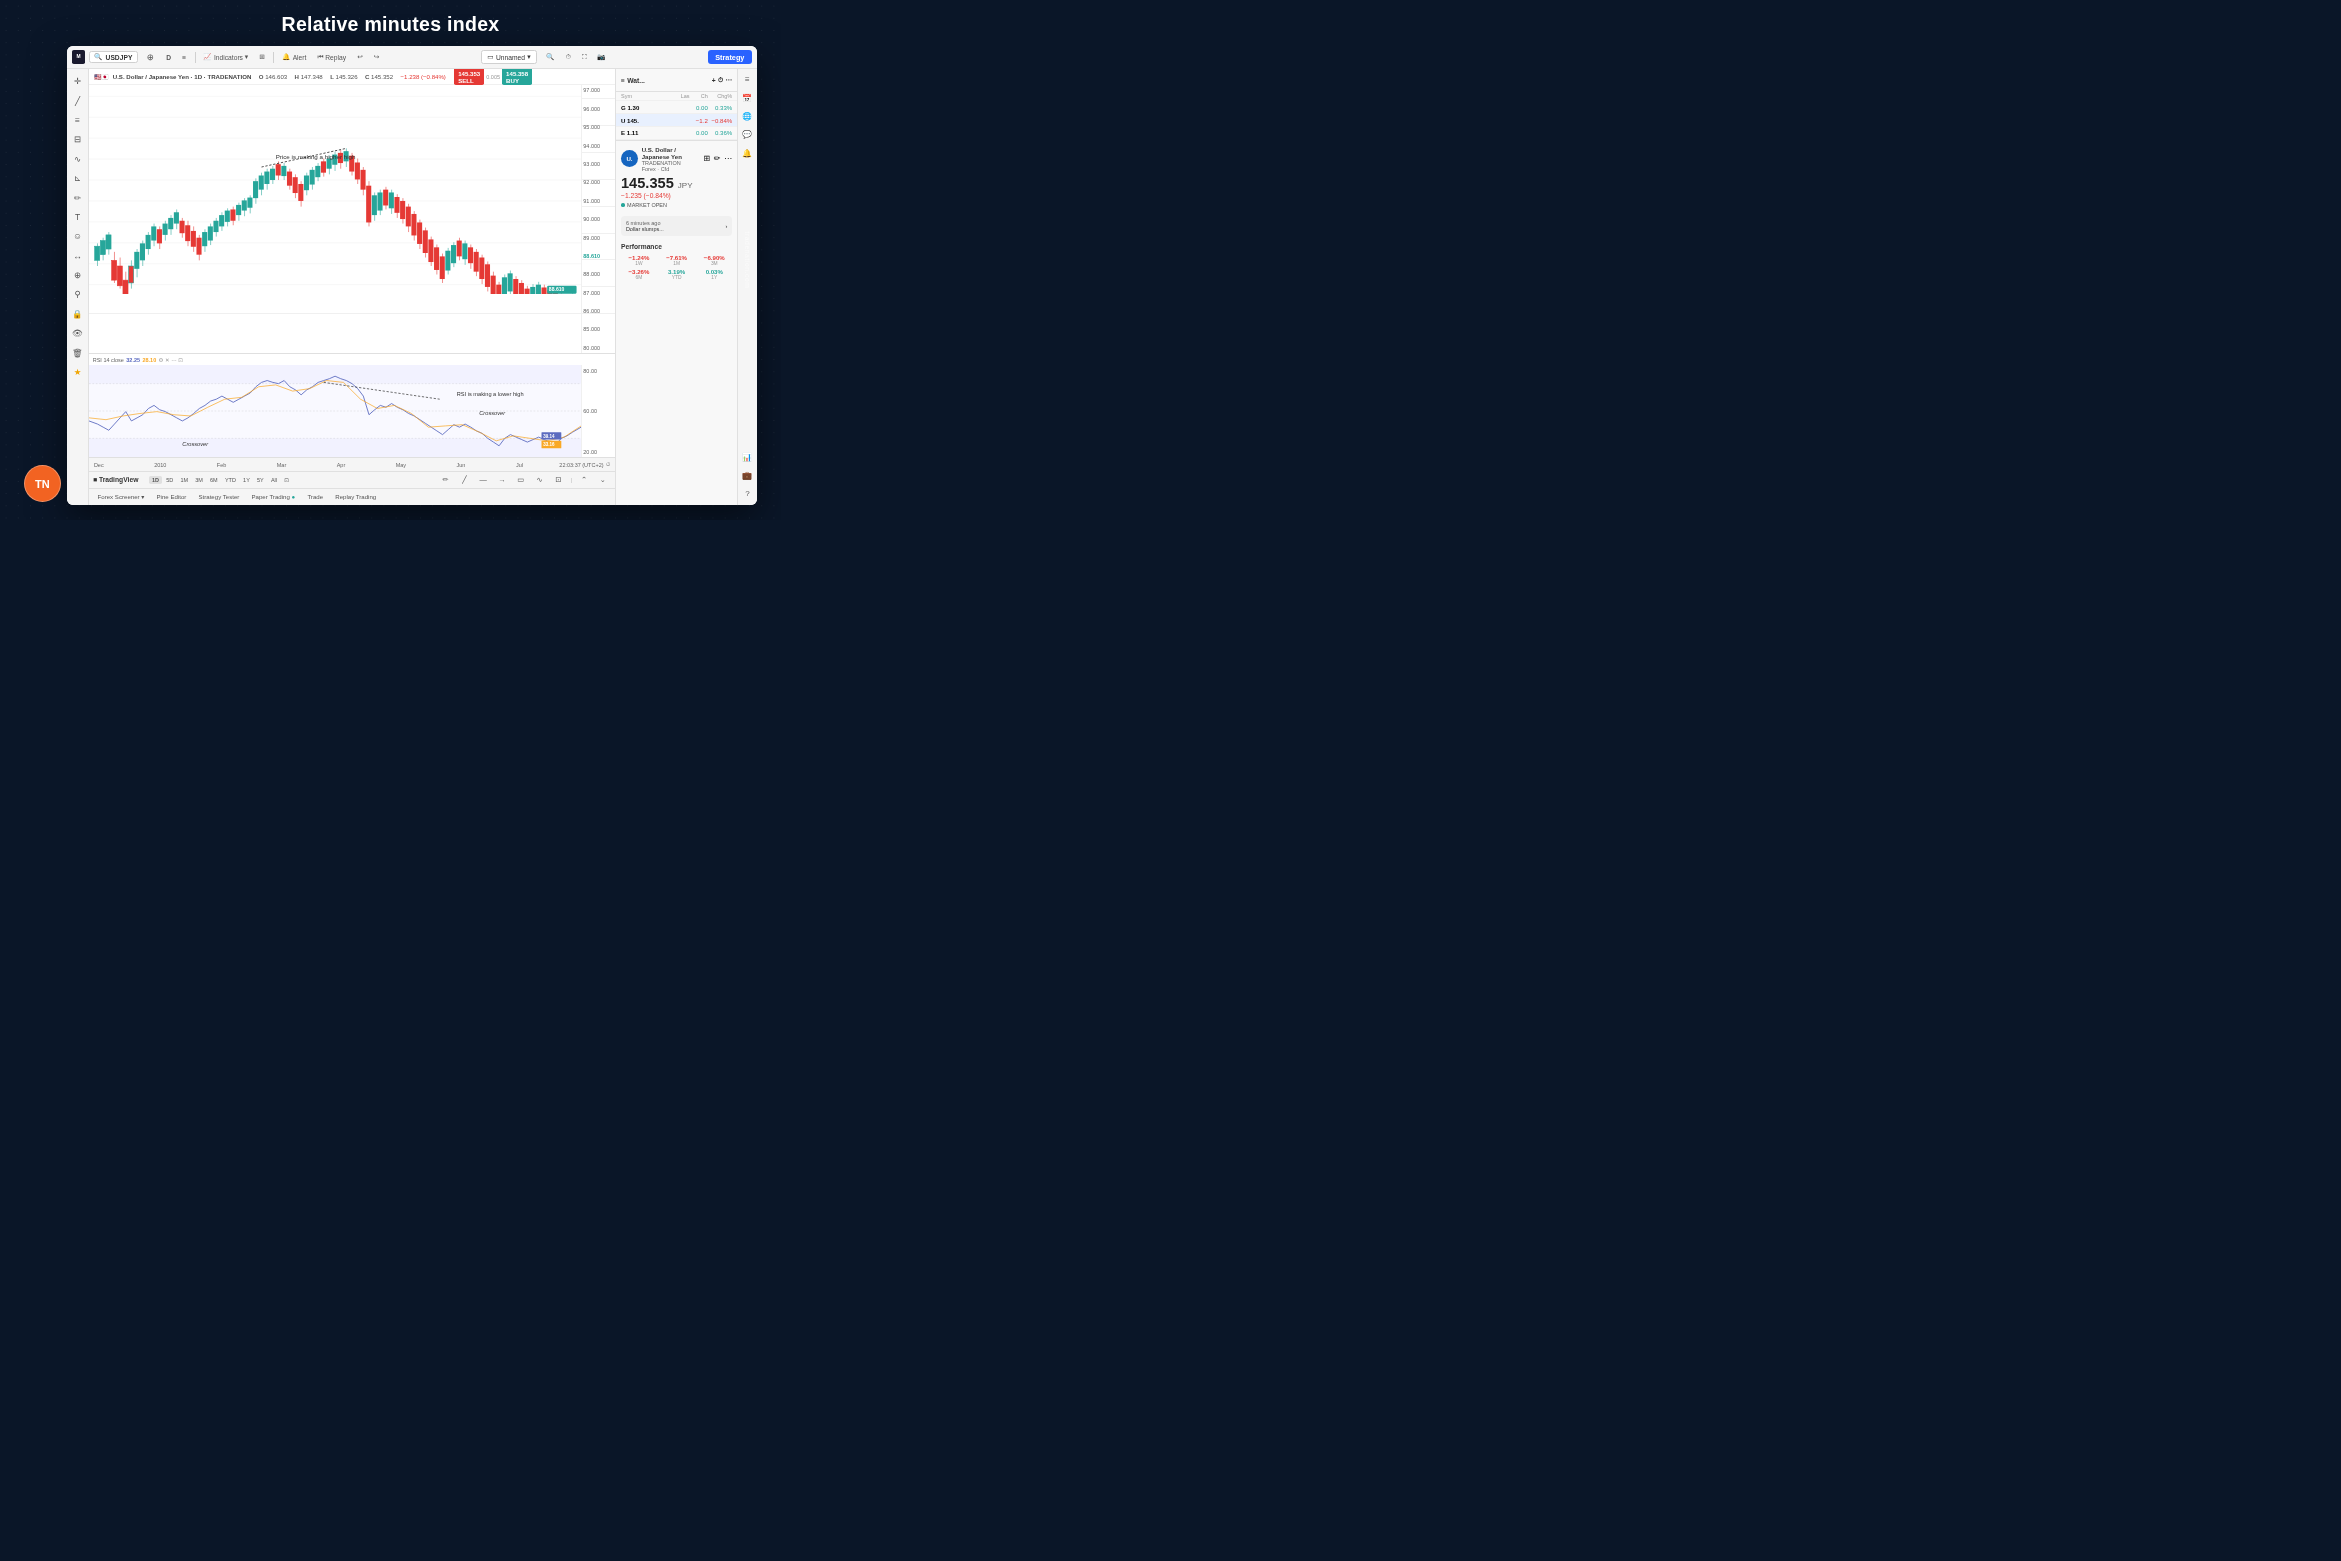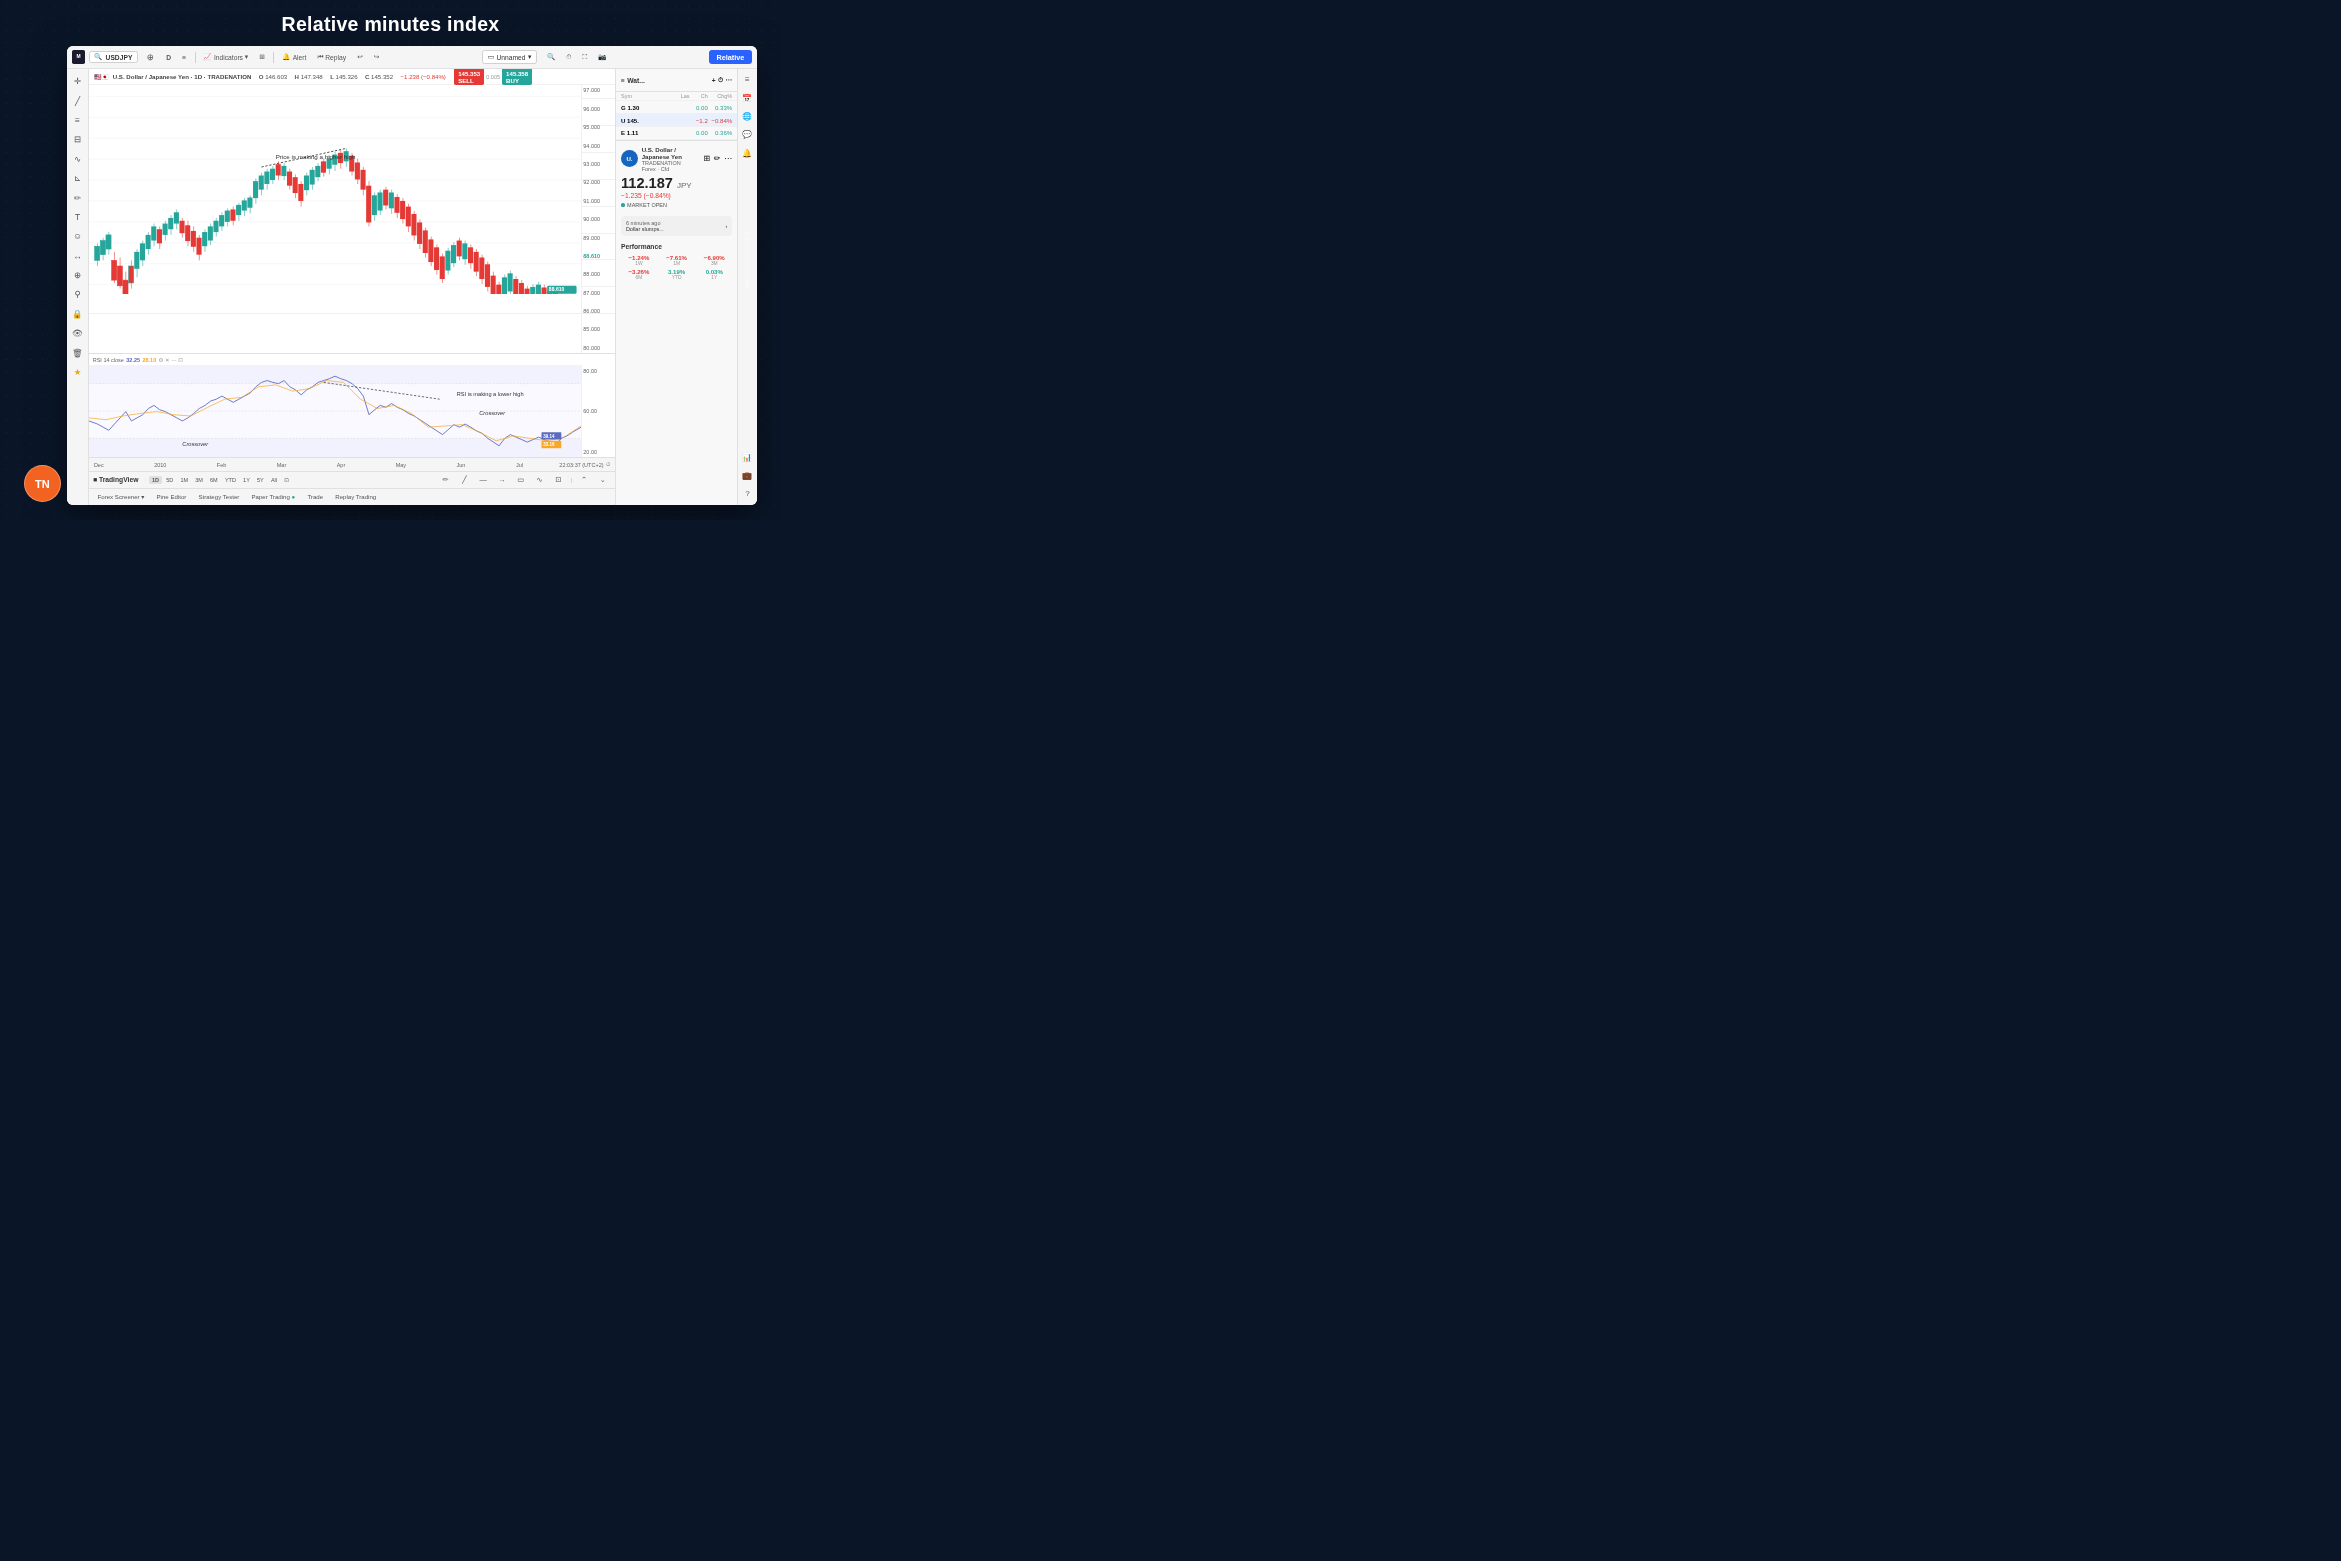--- a/index.html
+++ b/index.html
@@ -520,21 +520,21 @@
     <div class="toolbar-btn">↪</div>
     <div class="unnamed-btn">
       <span>▭</span>
       <span>Unnamed</span>
       <span>▾</span>
     </div>
     <span class="toolbar-btn" style="margin-left:2.4px;">🔍</span>
     <span class="toolbar-btn">⏱</span>
     <span class="toolbar-btn">⛶</span>
     <span class="toolbar-btn">📷</span>
-    <div class="publish-btn">Relative</div>
+    <div class="publish-btn">Strategy</div>
   </div>
 
   <div class="chart-body">
 
     <div class="left-tools">
       <div class="tool-icon">✛</div>
       <div class="tool-icon">╱</div>
       <div class="tool-icon">≡</div>
       <div class="tool-icon">⊟</div>
       <div class="tool-icon">∿</div>
@@ -988,21 +988,21 @@
             <div style="font-size:6.1px;font-weight:600;color:#333;">U.S. Dollar / Japanese Yen</div>
             <div style="font-size:5.5px;color:#666;">TRADENATION</div>
             <div style="font-size:5.5px;color:#666;">Forex · Cfd</div>
           </div>
           <span style="font-size:8px;">⊞</span>
           <span style="font-size:8px;">✏</span>
           <span style="font-size:8px;">⋯</span>
         </div>
 
         <div style="font-size:14.6px;font-weight:700;color:#222;margin:2.4px 0 1.2px;">
-          <span>112.187</span>
+          <span>145.355</span>
           <span style="font-size:8px;color:#666;font-weight:normal;">JPY</span>
         </div>
         <div style="font-size:6.7px;color:#e53935;margin-bottom:2.4px;">−1.235 (−0.84%)</div>
         <div style="display:flex;align-items:center;gap:2.4px;font-size:5.5px;color:#555;">
           <div style="width:3.7px;height:3.7px;border-radius:50%;background:#26a69a;"></div>
           <span>MARKET OPEN</span>
         </div>
       </div>
 
       <div class="news-item">

